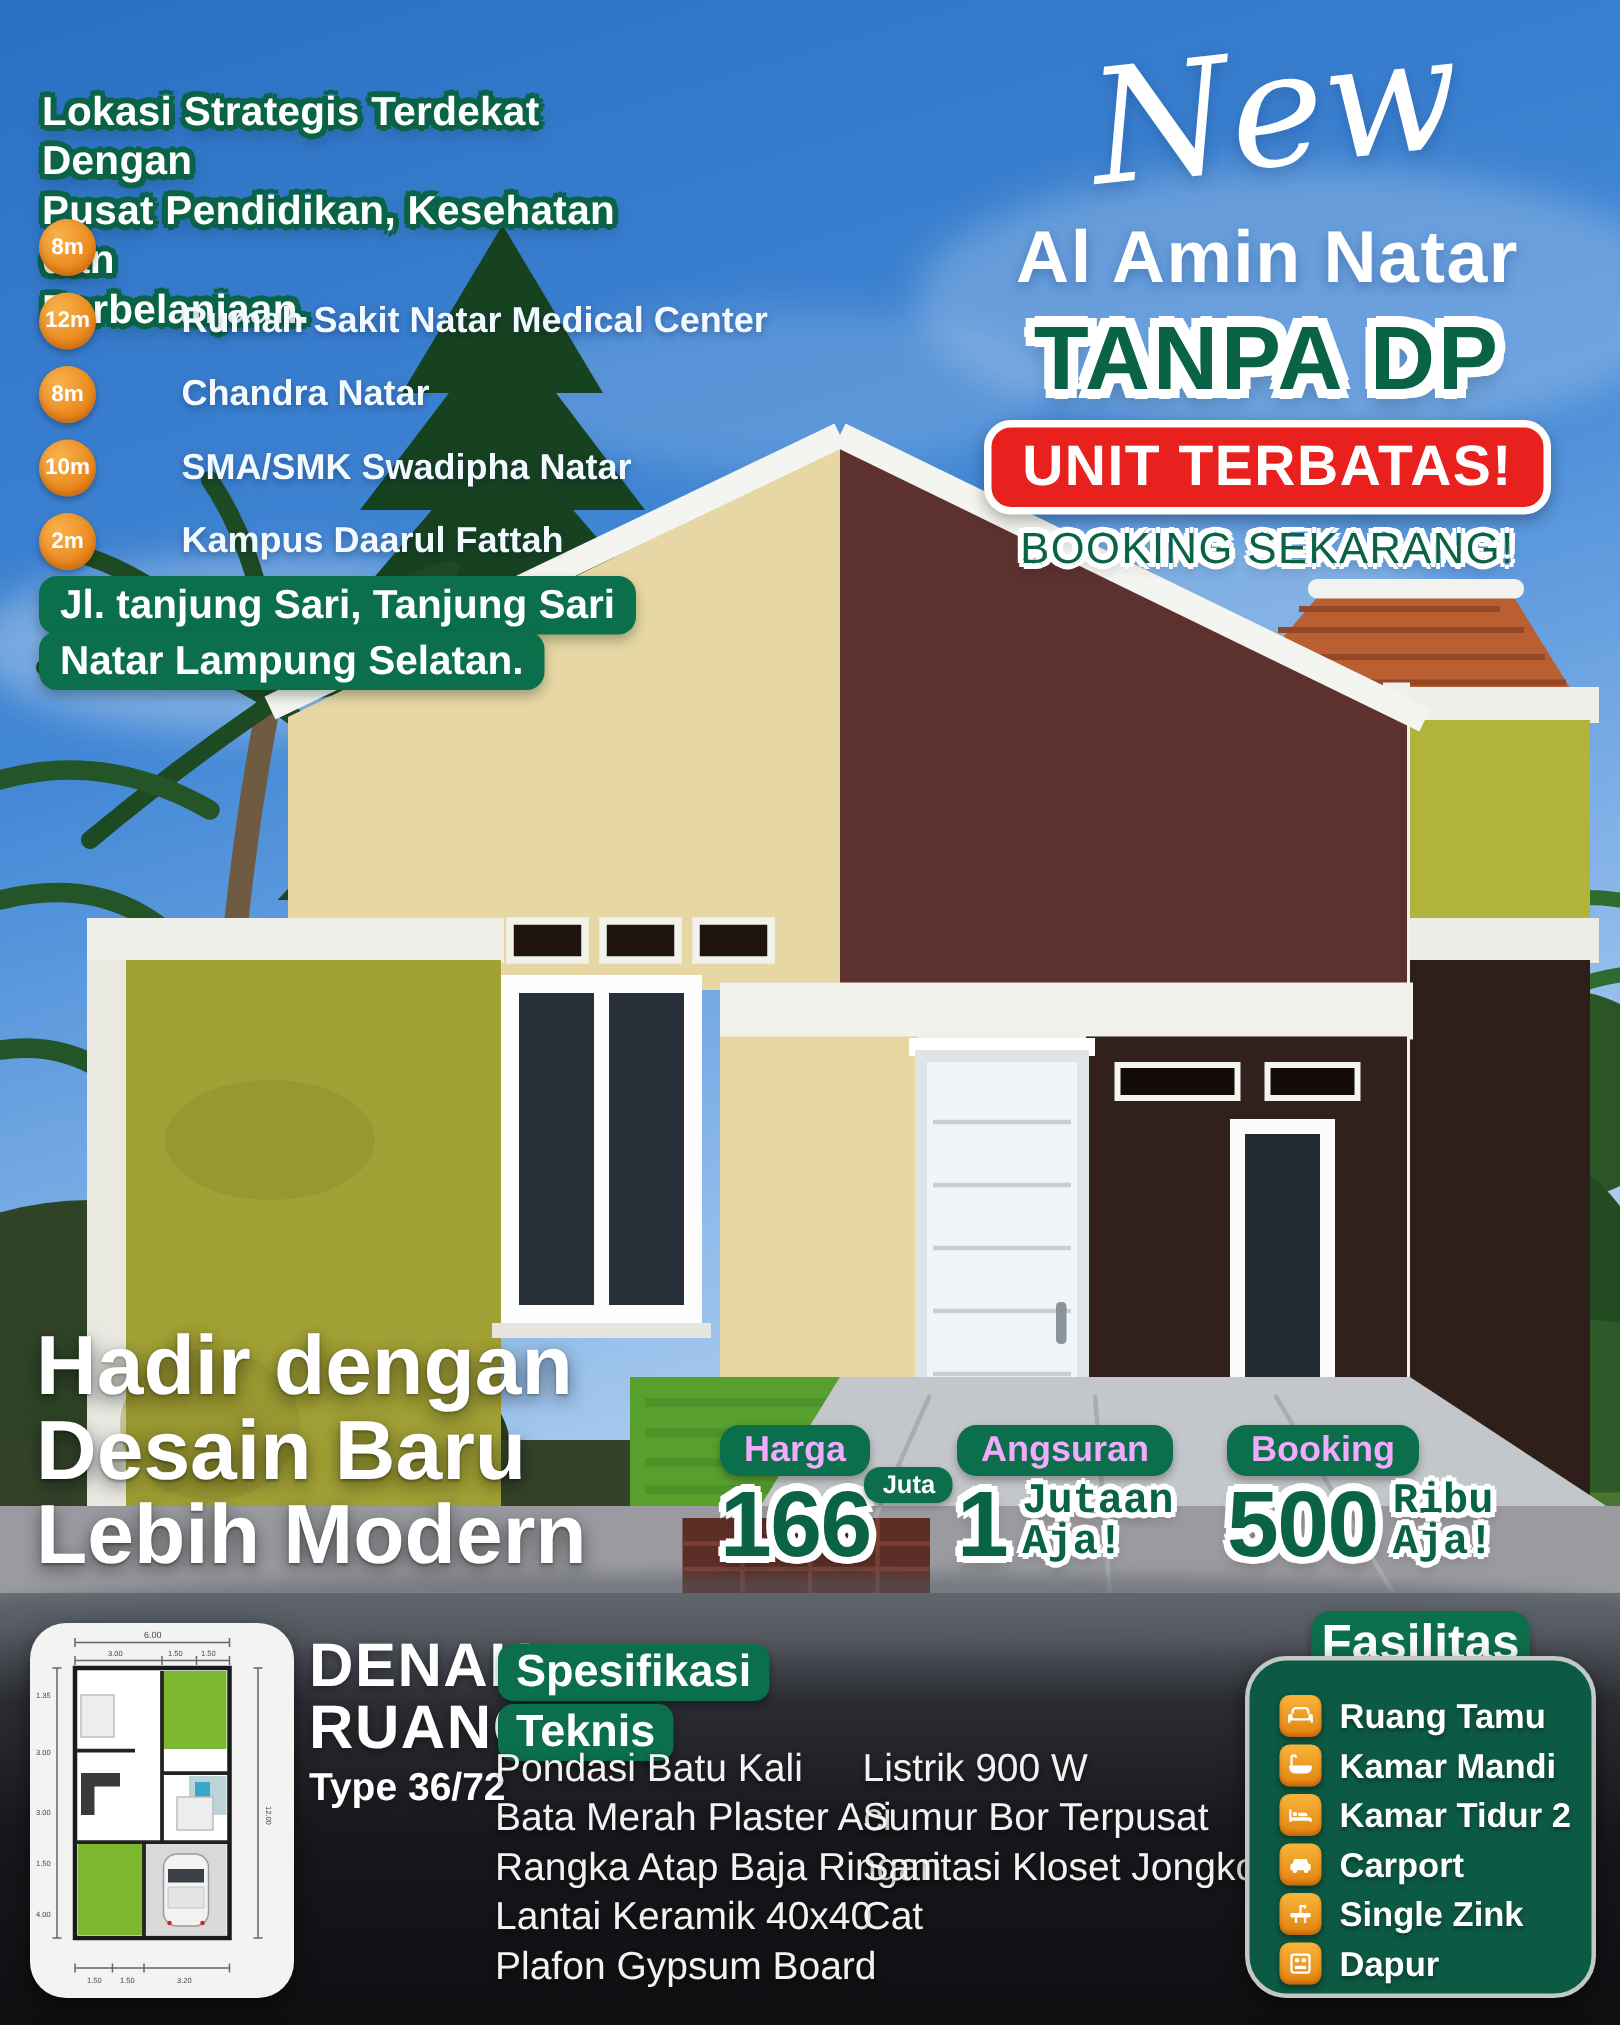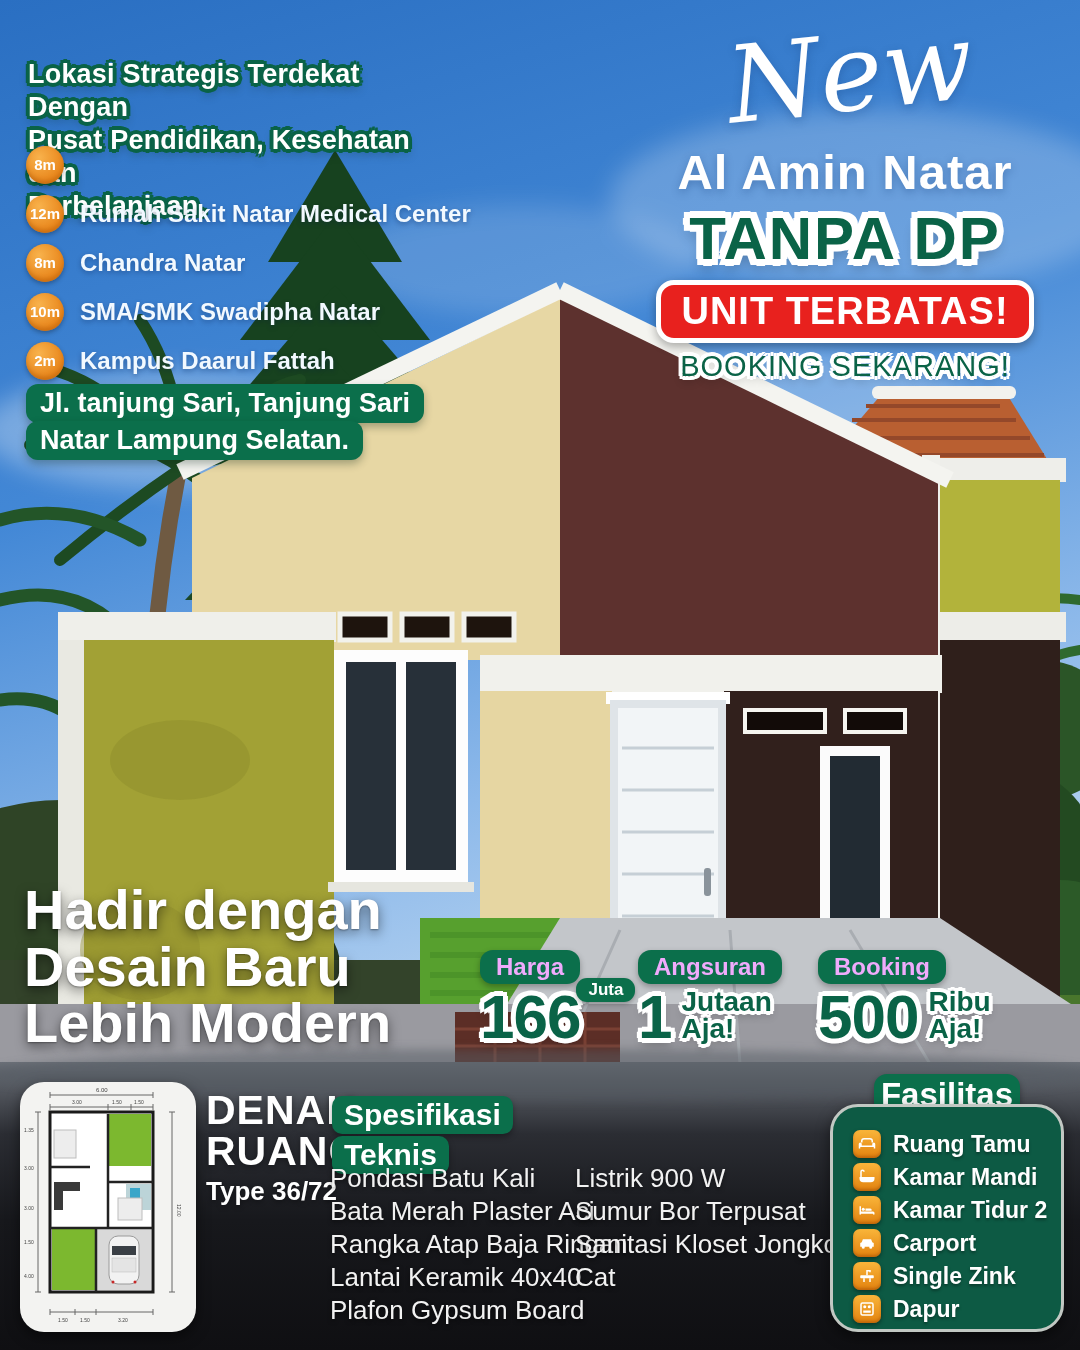--- a/index.html
+++ b/index.html
@@ -30,21 +30,21 @@
       -5px 0 0 #fff,5px 0 0 #fff,0 -5px 0 #fff,0 5px 0 #fff,0 6px 10px rgba(0,0,0,.3);}
   .ow-sm{
     color:var(--green-deep);
     text-shadow:-3px -3px 0 #fff,-3px 3px 0 #fff,3px -3px 0 #fff,3px 3px 0 #fff,
       -4px 0 0 #fff,4px 0 0 #fff,0 -4px 0 #fff,0 4px 0 #fff,0 5px 8px rgba(0,0,0,.3);}
 
   
   .loc-header{left:28px;top:58px;width:420px;font-size:27px;font-weight:bold;
     line-height:1.22;white-space:pre-line;letter-spacing:.2px;}
   .distance-list{left:26px;top:146px;}
-  .distance-item{display:flex;align-items:center;margin-bottom:12px;height:37px;}
+  .distance-item{display:flex;align-items:center;margin-bottom:12px;height:37px;gap:41px;}
   .distance-badge{width:38px;height:38px;border-radius:50%;flex:0 0 38px;
     background:radial-gradient(circle at 35% 30%,#f8b24c,#e8851a 70%);
     color:#fff;font-weight:bold;font-size:15px;display:flex;align-items:center;justify-content:center;
     box-shadow:0 2px 5px rgba(0,0,0,.3), inset 0 -3px 4px rgba(150,70,0,.35);}
   .distance-label{margin-left:16px;font-size:24px;font-weight:bold;color:#f2f9ff;
     text-shadow:0 2px 5px rgba(0,25,70,.35);}
   .address{left:26px;top:386px;}
   .address span{display:table;background:var(--green);color:#fff;font-size:27px;font-weight:bold;
     padding:4px 14px;border-radius:12px;box-shadow:0 4px 8px rgba(0,30,15,.3);margin-top:-2px;}
 
@@ -69,21 +69,21 @@
 
   
   .price-group{position:absolute;top:950px;}
   .price-pill{display:table;background:var(--green);color:#f0abfc;font-size:24px;font-weight:bold;
     padding:3px 16px;border-radius:13px;box-shadow:0 3px 6px rgba(0,0,0,.3);}
   .price-line{display:flex;align-items:flex-start;margin-top:2px;}
   .price-value{font-size:62px;font-weight:bold;line-height:1;letter-spacing:-1px;}
   .unit-pill{display:inline-block;background:var(--green);color:#fff;font-size:17px;font-weight:bold;
     padding:2px 12px;border-radius:11px;margin-left:-4px;margin-top:-8px;
     box-shadow:0 2px 5px rgba(0,0,0,.3);}
-  .unit-stack{margin-left:10px;margin-top:2px;font-size:28px;font-weight:bold;line-height:.98;}
+  .unit-stack{margin-left:10px;margin-top:2px;font-size:28px;font-weight:bold;line-height:.98;font-family:Liberation Mono, monospace;}
   .g-harga{left:480px;} .g-angsuran{left:638px;} .g-booking{left:818px;}
 
   
   .floorplan-card{left:20px;top:1082px;width:176px;height:250px;background:#f3f3f1;
     border-radius:24px;box-shadow:0 5px 14px rgba(0,0,0,.5);}
   .denah-title{left:206px;top:1090px;color:#fff;}
   .denah-title .big{font-size:41px;font-weight:bold;line-height:1.0;letter-spacing:1px;
     text-shadow:0 2px 6px rgba(0,0,0,.4);}
   .denah-title .type{font-size:26px;font-weight:bold;margin-top:4px;text-shadow:0 2px 5px rgba(0,0,0,.4);}
 

